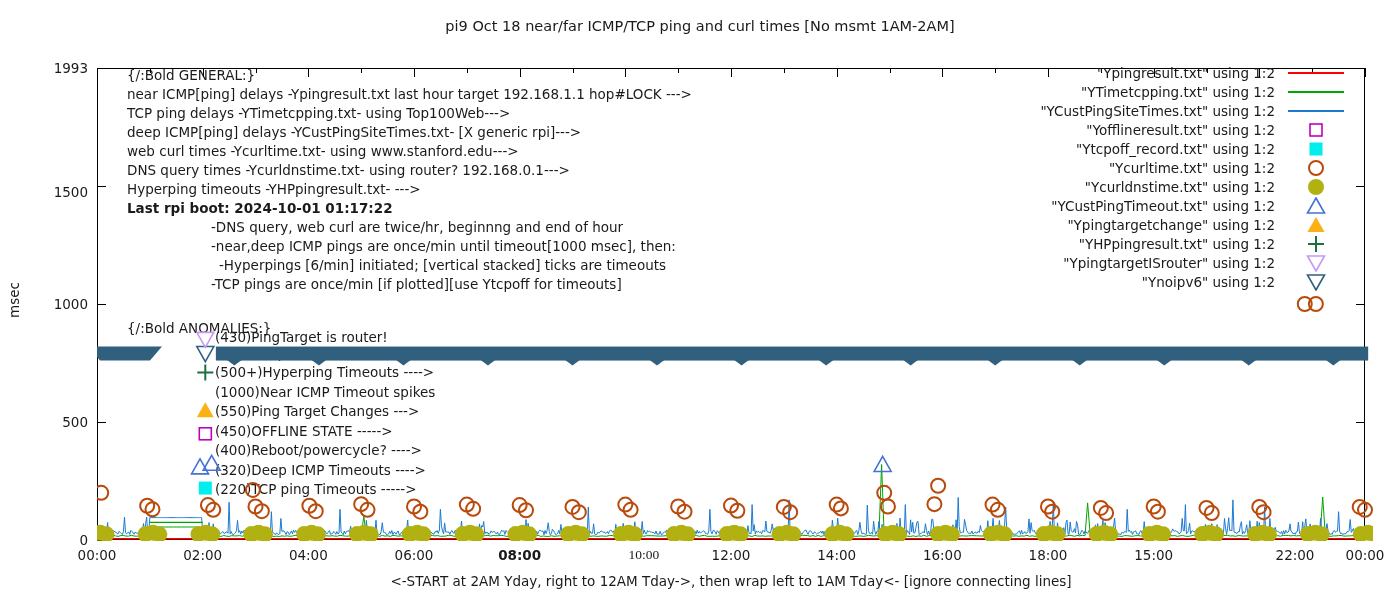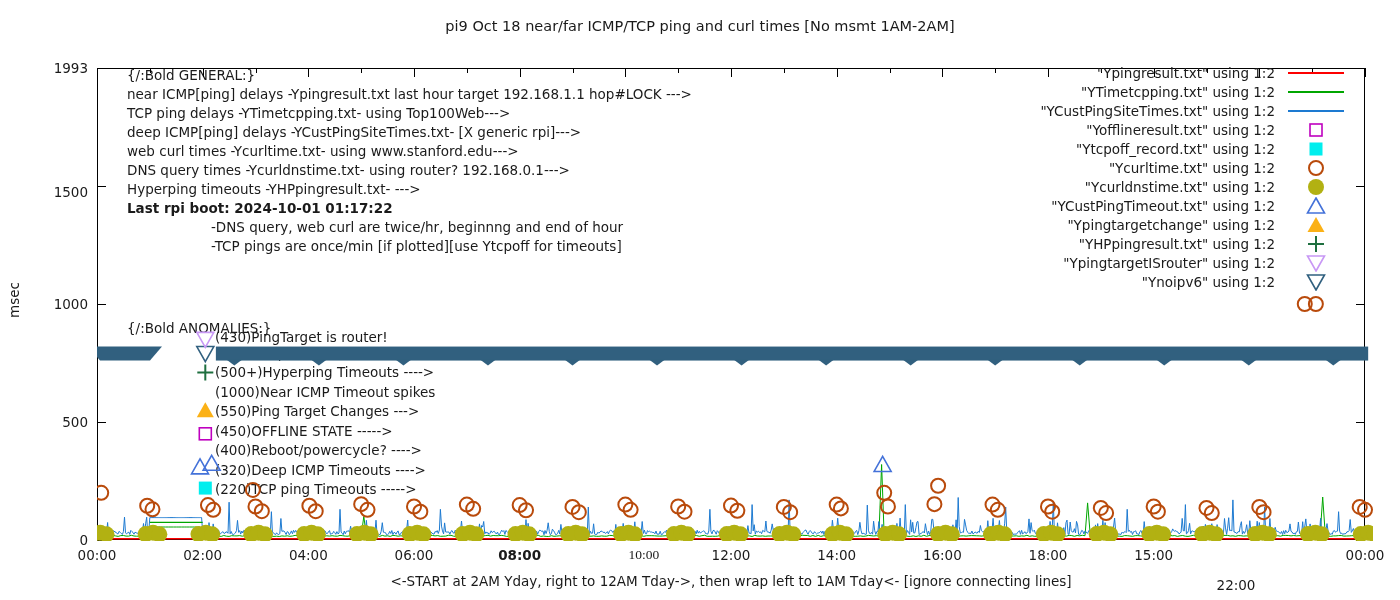--- a/index.html
+++ b/index.html
@@ -31,20 +31,22 @@
 <div class="abs" id="general-block" style="left:127px;top:66px;">
     <div class="tline" style="position: relative; height: 19px; line-height: 19px; padding-left: 0px;">{/:Bold GENERAL:}</div>
     <div class="tline" style="position: relative; height: 19px; line-height: 19px; padding-left: 0px;">near ICMP[ping] delays -Ypingresult.txt last hour target 192.168.1.1 hop#LOCK ---&gt;</div>
     <div class="tline" style="position: relative; height: 19px; line-height: 19px; padding-left: 0px;">TCP ping delays -YTimetcpping.txt- using Top100Web---&gt;</div>
     <div class="tline" style="position: relative; height: 19px; line-height: 19px; padding-left: 0px;">deep ICMP[ping] delays -YCustPingSiteTimes.txt- [X generic rpi]---&gt;</div>
     <div class="tline" style="position: relative; height: 19px; line-height: 19px; padding-left: 0px;">web curl times -Ycurltime.txt- using www.stanford.edu---&gt;</div>
     <div class="tline" style="position: relative; height: 19px; line-height: 19px; padding-left: 0px;">DNS query times -Ycurldnstime.txt- using router? 192.168.0.1---&gt;</div>
     <div class="tline" style="position: relative; height: 19px; line-height: 19px; padding-left: 0px;">Hyperping timeouts -YHPpingresult.txt- ---&gt;</div>
     <div class="tline" style="position: relative; height: 19px; line-height: 19px; padding-left: 0px; font-weight: bold;">Last rpi boot: 2024-10-01 01:17:22</div>
     <div class="tline" style="position: relative; height: 19px; line-height: 19px; padding-left: 84px;">-DNS query, web curl are twice/hr, beginnng and end of hour</div>
+    <div class="tline" style="position: relative; height: 19px; line-height: 19px; padding-left: 84px;">-near,deep ICMP pings are once/min until timeout[1000 msec], then:</div>
+    <div class="tline" style="position: relative; height: 19px; line-height: 19px; padding-left: 92px;">-Hyperpings [6/min] initiated; [vertical stacked] ticks are timeouts</div>
     <div class="tline" style="position: relative; height: 19px; line-height: 19px; padding-left: 84px;">-TCP pings are once/min [if plotted][use Ytcpoff for timeouts]</div>
   </div>
 <div class="abs" id="anomalies-title" style="left:127px;top:304px;font-size:13.5px;white-space:nowrap;margin-top:16px;">{/:Bold ANOMALIES:}</div>
 <div class="abs" id="anomalies-block" style="left:215px;top:0;">
     <div class="tline abs" style="left: 0px; top: 329px;">(430)PingTarget is router!</div>
     <div class="tline abs" style="left: 0px; top: 345px;">(735)No ipv6 fallback</div>
     <div class="tline abs" style="left: 0px; top: 364px;">(500+)Hyperping Timeouts ----&gt;</div>
     <div class="tline abs" style="left: 0px; top: 384px;">(1000)Near ICMP Timeout spikes</div>
     <div class="tline abs" style="left: 0px; top: 403px;">(550)Ping Target Changes ---&gt;</div>
     <div class="tline abs" style="left: 0px; top: 423px;">(450)OFFLINE STATE -----&gt;</div>
@@ -128,21 +130,21 @@
     <div class="xtl" style="left: 172.667px; top: 547px;">02:00</div>
     <div class="xtl" style="left: 278.333px; top: 547px;">04:00</div>
     <div class="xtl" style="left: 384px; top: 547px;">06:00</div>
     <div class="xtl" style="left: 489.667px; top: 547px; font-weight: bold;">08:00</div>
     <div class="xtl" style="left: 614px; top: 547px; font-family: Liberation Serif, serif;">10:00</div>
     <div class="xtl" style="left: 701px; top: 547px;">12:00</div>
     <div class="xtl" style="left: 806.667px; top: 547px;">14:00</div>
     <div class="xtl" style="left: 912.333px; top: 547px;">16:00</div>
     <div class="xtl" style="left: 1018px; top: 547px;">18:00</div>
     <div class="xtl" style="left: 1123.67px; top: 547px;">15:00</div>
-    <div class="xtl" style="left: 1206px; top: 547px; margin-top: 30px;">22:00</div>
+    <div class="xtl" style="left: 1265px; top: 547px;">22:00</div>
     <div class="xtl" style="left: 1335px; top: 547px;">00:00</div>
   </div>
 
 <svg class="abs" id="plot-svg" width="1276" height="473">
     <path d="M0 470.82H1268" stroke="#fd0000" stroke-width="1.4" fill="none"></path>
     <polyline points="0.0,467.5 2.6,467.9 5.3,467.7 7.9,467.8 10.6,467.5 13.2,467.9 15.8,467.4 18.5,467.9 21.1,468.4 23.8,467.6 26.4,467.5 29.1,468.1 31.7,468.1 34.3,467.3 37.0,468.0 39.6,468.2 42.3,468.1 44.9,467.6 47.6,467.5 50.2,468.1 52.8,459.0 55.5,459.0 58.1,459.0 60.8,459.0 63.4,459.0 66.0,459.0 68.7,459.0 71.3,459.0 74.0,459.0 76.6,459.0 79.3,459.0 81.9,459.0 84.5,459.0 87.2,459.0 89.8,459.0 92.5,459.0 95.1,459.0 97.7,459.0 100.4,459.0 103.0,459.0 105.7,468.1 108.3,467.8 111.0,468.2 113.6,468.0 116.2,468.3 118.9,467.9 121.5,468.1 124.2,468.4 126.8,467.5 129.4,468.2 132.1,468.4 134.7,467.7 137.4,467.9 140.0,467.9 142.6,467.6 145.3,468.2 147.9,467.6 150.6,467.9 153.2,467.8 155.9,468.2 158.5,468.2 161.1,467.6 163.8,467.8 166.4,468.1 169.1,467.4 171.7,467.6 174.3,468.2 177.0,468.4 179.6,468.2 182.3,468.5 184.9,467.9 187.6,468.2 190.2,467.8 192.8,468.3 195.5,468.0 198.1,467.4 200.8,467.6 203.4,468.0 206.0,467.5 208.7,468.3 211.3,468.2 214.0,467.8 216.6,467.4 219.3,467.4 221.9,467.8 224.5,467.3 227.2,468.1 229.8,467.8 232.5,468.1 235.1,467.7 237.7,468.1 240.4,468.2 243.0,467.4 245.7,467.7 248.3,468.1 251.0,468.2 253.6,467.3 256.2,468.0 258.9,467.6 261.5,468.3 264.2,468.0 266.8,448.4 269.4,468.1 272.1,467.5 274.7,467.6 277.4,467.7 280.0,467.4 282.7,468.4 285.3,467.4 287.9,468.1 290.6,467.8 293.2,468.4 295.9,467.4 298.5,467.7 301.1,468.2 303.8,467.8 306.4,468.1 309.1,467.7 311.7,467.8 314.4,468.2 317.0,468.1 319.6,467.5 322.3,468.1 324.9,468.4 327.6,467.3 330.2,467.9 332.8,467.4 335.5,467.5 338.1,467.9 340.8,467.6 343.4,468.3 346.1,468.2 348.7,468.1 351.3,467.3 354.0,467.3 356.6,468.2 359.3,468.4 361.9,467.8 364.5,467.9 367.2,467.5 369.8,468.2 372.5,467.9 375.1,467.5 377.8,468.0 380.4,468.2 383.0,468.3 385.7,468.1 388.3,467.6 391.0,467.3 393.6,468.1 396.2,467.5 398.9,467.7 401.5,467.7 404.2,467.4 406.8,467.7 409.5,468.4 412.1,468.3 414.7,467.5 417.4,467.5 420.0,467.4 422.7,467.3 425.3,468.3 427.9,467.6 430.6,468.2 433.2,467.7 435.9,468.2 438.5,467.4 441.2,467.3 443.8,468.4 446.4,468.0 449.1,468.4 451.7,468.5 454.4,467.7 457.0,468.3 459.6,468.1 462.3,467.8 464.9,467.9 467.6,467.5 470.2,467.8 472.9,467.6 475.5,467.6 478.1,467.7 480.8,468.4 483.4,467.8 486.1,468.4 488.7,467.7 491.3,468.1 494.0,468.2 496.6,467.9 499.3,468.3 501.9,468.3 504.6,467.9 507.2,468.2 509.8,468.2 512.5,467.4 515.1,467.5 517.8,468.2 520.4,467.7 523.1,468.4 525.7,468.0 528.3,467.5 531.0,467.6 533.6,468.3 536.3,467.4 538.9,467.9 541.5,467.6 544.2,467.6 546.8,468.3 549.5,467.7 552.1,467.7 554.8,467.7 557.4,467.8 560.0,468.0 562.7,468.1 565.3,468.0 568.0,467.8 570.6,467.6 573.2,468.1 575.9,467.4 578.5,468.0 581.2,467.3 583.8,467.9 586.5,467.5 589.1,467.5 591.7,467.9 594.4,468.2 597.0,467.4 599.7,467.6 602.3,468.3 604.9,467.7 607.6,467.3 610.2,468.3 612.9,468.3 615.5,468.2 618.2,468.3 620.8,468.1 623.4,467.3 626.1,468.0 628.7,468.3 631.4,467.5 634.0,467.8 636.6,467.8 639.3,468.0 641.9,467.5 644.6,468.2 647.2,467.4 649.9,467.9 652.5,467.9 655.1,468.5 657.8,467.4 660.4,468.0 663.1,468.1 665.7,467.9 668.3,468.3 671.0,468.0 673.6,468.0 676.3,468.0 678.9,467.4 681.6,467.7 684.2,468.0 686.8,467.5 689.5,467.9 692.1,468.4 694.8,467.3 697.4,467.8 700.0,467.9 702.7,467.8 705.3,467.3 708.0,467.4 710.6,467.5 713.3,468.3 715.9,467.5 718.5,468.4 721.2,467.4 723.8,468.4 726.5,467.7 729.1,467.9 731.7,467.7 734.4,468.2 737.0,468.0 739.7,467.6 742.3,468.1 745.0,467.3 747.6,467.4 750.2,467.7 752.9,467.8 755.5,468.1 758.2,468.3 760.8,468.2 763.4,467.9 766.1,468.3 768.7,468.1 771.4,467.4 774.0,467.7 776.7,468.0 779.3,467.7 781.9,468.1 784.6,396.5 787.2,468.4 789.9,468.4 792.5,468.4 795.1,468.0 797.8,467.5 800.4,467.5 803.1,468.3 805.7,467.9 808.4,467.7 811.0,468.3 813.6,468.4 816.3,467.8 818.9,468.5 821.6,467.8 824.2,468.3 826.8,467.3 829.5,468.3 832.1,467.6 834.8,467.3 837.4,467.5 840.1,468.0 842.7,468.4 845.3,467.3 848.0,467.7 850.6,467.8 853.3,467.7 855.9,468.0 858.5,467.4 861.2,468.3 863.8,467.9 866.5,467.8 869.1,468.1 871.8,467.8 874.4,467.6 877.0,467.7 879.7,467.8 882.3,467.9 885.0,468.1 887.6,467.4 890.2,468.2 892.9,467.8 895.5,468.0 898.2,467.7 900.8,467.9 903.5,467.4 906.1,467.5 908.7,468.3 911.4,467.8 914.0,468.0 916.7,468.0 919.3,467.8 921.9,468.3 924.6,467.9 927.2,468.1 929.9,467.3 932.5,468.3 935.2,467.8 937.8,468.3 940.4,468.1 943.1,468.1 945.7,468.0 948.4,467.7 951.0,468.1 953.6,468.4 956.3,467.6 958.9,467.6 961.6,467.8 964.2,467.4 966.9,467.8 969.5,468.1 972.1,467.3 974.8,467.6 977.4,468.3 980.1,467.5 982.7,467.8 985.3,467.3 988.0,467.7 990.6,434.9 993.3,467.5 995.9,467.4 998.6,467.5 1001.2,467.5 1003.8,468.3 1006.5,467.8 1009.1,468.1 1011.8,467.6 1014.4,468.0 1017.0,468.3 1019.7,468.1 1022.3,468.2 1025.0,468.4 1027.6,467.6 1030.3,467.7 1032.9,468.0 1035.5,468.3 1038.2,467.7 1040.8,467.6 1043.5,467.9 1046.1,468.2 1048.7,467.4 1051.4,467.7 1054.0,467.3 1056.7,468.0 1059.3,467.8 1062.0,467.5 1064.6,467.4 1067.2,467.3 1069.9,467.7 1072.5,467.3 1075.2,467.8 1077.8,467.6 1080.4,468.4 1083.1,467.8 1085.7,467.5 1088.4,468.2 1091.0,468.4 1093.7,467.9 1096.3,467.3 1098.9,468.0 1101.6,468.3 1104.2,467.8 1106.9,468.4 1109.5,467.5 1112.1,468.4 1114.8,467.4 1117.4,468.1 1120.1,467.9 1122.7,467.7 1125.4,467.5 1128.0,467.4 1130.6,467.4 1133.3,468.0 1135.9,467.8 1138.6,468.3 1141.2,467.6 1143.8,467.7 1146.5,468.1 1149.1,467.9 1151.8,467.9 1154.4,468.4 1157.1,467.3 1159.7,467.8 1162.3,467.6 1165.0,468.2 1167.6,467.4 1170.3,468.0 1172.9,467.4 1175.5,467.9 1178.2,467.9 1180.8,467.7 1183.5,468.2 1186.1,467.4 1188.8,467.4 1191.4,467.5 1194.0,467.9 1196.7,467.5 1199.3,467.9 1202.0,467.7 1204.6,467.5 1207.2,468.0 1209.9,467.5 1212.5,467.9 1215.2,467.9 1217.8,467.7 1220.5,468.1 1223.1,467.5 1225.7,429.0 1228.4,468.2 1231.0,468.2 1233.7,468.3 1236.3,467.9 1238.9,467.9 1241.6,467.6 1244.2,467.5 1246.9,468.1 1249.5,468.0 1252.2,467.9 1254.8,467.7 1257.4,467.6 1260.1,468.4 1262.7,468.3 1265.4,467.3 1268.0,467.9" fill="none" stroke="#00a600" stroke-width="1"></polyline>
     <polyline points="0.0,464.0 1.1,462.8 2.1,466.0 3.2,465.5 4.2,462.7 5.3,465.6 6.3,463.3 7.4,465.9 8.5,463.6 9.5,466.8 10.6,454.5 11.6,466.7 12.7,466.5 13.7,463.1 14.8,466.7 15.8,462.8 16.9,463.0 18.0,464.0 19.0,464.2 20.1,465.7 21.1,465.8 22.2,463.3 23.2,464.4 24.3,465.5 25.4,466.5 26.4,463.6 27.5,449.1 28.5,464.8 29.6,465.9 30.6,465.1 31.7,463.9 32.8,466.4 33.8,462.4 34.9,463.5 35.9,464.4 37.0,466.2 38.0,464.2 39.1,464.8 40.2,465.2 41.2,465.3 42.3,465.4 43.3,462.8 44.4,462.1 45.4,464.8 46.5,455.5 47.6,465.3 48.6,455.8 49.7,449.2 50.7,466.0 51.8,463.5 52.8,449.6 53.9,449.6 54.9,449.6 56.0,449.6 57.1,449.6 58.1,449.6 59.2,449.6 60.2,449.6 61.3,449.6 62.3,449.6 63.4,449.6 64.5,449.6 65.5,449.6 66.6,449.6 67.6,449.6 68.7,449.6 69.7,449.6 70.8,449.6 71.9,449.6 72.9,449.6 74.0,449.6 75.0,449.6 76.1,449.6 77.1,449.6 78.2,449.6 79.3,449.6 80.3,449.6 81.4,449.6 82.4,449.6 83.5,449.6 84.5,449.6 85.6,449.6 86.6,449.6 87.7,449.6 88.8,449.6 89.8,449.6 90.9,449.6 91.9,449.6 93.0,449.6 94.0,449.6 95.1,449.6 96.2,449.6 97.2,449.6 98.3,449.6 99.3,449.6 100.4,449.6 101.4,449.6 102.5,449.6 103.6,449.6 104.6,449.6 105.7,464.9 106.7,463.7 107.8,465.8 108.8,462.6 109.9,463.1 111.0,466.2 112.0,454.6 113.1,463.8 114.1,462.5 115.2,464.0 116.2,455.9 117.3,463.5 118.3,465.5 119.4,466.7 120.5,462.1 121.5,462.1 122.6,466.0 123.6,465.4 124.7,464.8 125.7,463.6 126.8,465.2 127.9,465.3 128.9,463.9 130.0,464.0 131.0,465.3 132.1,434.2 133.1,465.8 134.2,463.5 135.3,466.2 136.3,466.6 137.4,465.8 138.4,465.0 139.5,462.5 140.5,452.4 141.6,464.3 142.7,462.6 143.7,466.1 144.8,463.0 145.8,465.0 146.9,462.2 147.9,462.8 149.0,462.3 150.0,466.0 151.1,463.6 152.2,462.1 153.2,463.8 154.3,462.8 155.3,465.2 156.4,462.7 157.4,465.2 158.5,463.9 159.6,457.6 160.6,457.5 161.7,463.4 162.7,462.7 163.8,459.6 164.8,462.0 165.9,464.7 167.0,463.4 168.0,463.1 169.1,463.7 170.1,464.7 171.2,464.6 172.2,465.2 173.3,466.1 174.4,443.7 175.4,464.2 176.5,464.7 177.5,466.1 178.6,466.5 179.6,464.8 180.7,466.3 181.7,466.5 182.8,465.7 183.9,450.5 184.9,463.3 186.0,463.0 187.0,463.0 188.1,464.6 189.1,466.5 190.2,463.6 191.3,464.2 192.3,466.7 193.4,465.2 194.4,462.9 195.5,465.8 196.5,462.3 197.6,464.4 198.7,462.4 199.7,464.1 200.8,465.3 201.8,463.3 202.9,463.6 203.9,464.2 205.0,462.2 206.1,465.4 207.1,463.7 208.2,465.0 209.2,465.3 210.3,464.9 211.3,464.3 212.4,463.9 213.4,459.5 214.5,462.3 215.6,465.5 216.6,463.2 217.7,463.4 218.7,462.8 219.8,464.2 220.8,466.5 221.9,462.6 223.0,464.8 224.0,463.9 225.1,462.0 226.1,461.0 227.2,462.9 228.2,463.1 229.3,465.5 230.4,465.5 231.4,463.9 232.5,462.6 233.5,466.3 234.6,465.7 235.6,465.5 236.7,463.4 237.7,464.5 238.8,466.3 239.9,463.6 240.9,465.8 242.0,465.2 243.0,441.3 244.1,464.1 245.1,465.2 246.2,466.7 247.3,463.0 248.3,465.8 249.4,463.3 250.4,463.2 251.5,462.7 252.5,464.5 253.6,458.2 254.7,463.6 255.7,463.2 256.8,466.2 257.8,464.0 258.9,465.8 259.9,464.3 261.0,466.6 262.1,464.1 263.1,466.6 264.2,463.4 265.2,465.6 266.3,464.7 267.3,463.8 268.4,465.9 269.4,452.3 270.5,465.8 271.6,464.4 272.6,464.5 273.7,466.1 274.7,462.9 275.8,465.8 276.8,463.2 277.9,464.5 279.0,452.2 280.0,465.1 281.1,465.6 282.1,466.6 283.2,466.5 284.2,463.2 285.3,454.7 286.4,464.2 287.4,464.4 288.5,464.7 289.5,466.7 290.6,466.8 291.6,465.9 292.7,463.4 293.8,465.5 294.8,462.5 295.9,466.6 296.9,464.5 298.0,464.6 299.0,466.2 300.1,464.0 301.1,462.9 302.2,466.8 303.3,466.5 304.3,464.5 305.4,464.2 306.4,462.8 307.5,462.2 308.5,462.2 309.6,462.3 310.7,452.0 311.7,466.6 312.8,462.7 313.8,463.1 314.9,462.8 315.9,462.5 317.0,460.3 318.1,461.4 319.1,465.7 320.2,465.0 321.2,462.2 322.3,463.1 323.3,466.7 324.4,462.7 325.5,464.0 326.5,464.6 327.6,462.8 328.6,465.3 329.7,464.3 330.7,466.0 331.8,466.5 332.8,463.1 333.9,464.0 335.0,465.0 336.0,466.0 337.1,466.0 338.1,463.5 339.2,464.2 340.2,462.6 341.3,465.5 342.4,462.0 343.4,441.3 344.5,458.1 345.5,462.9 346.6,465.9 347.6,454.9 348.7,464.0 349.8,464.1 350.8,464.0 351.9,464.0 352.9,466.2 354.0,463.4 355.0,462.5 356.1,464.8 357.2,465.2 358.2,462.2 359.3,463.5 360.3,462.5 361.4,462.5 362.4,466.1 363.5,462.2 364.5,453.0 365.6,464.0 366.7,465.6 367.7,465.8 368.8,465.4 369.8,465.0 370.9,465.4 371.9,463.8 373.0,464.4 374.1,464.7 375.1,464.1 376.2,463.7 377.2,462.6 378.3,462.8 379.3,463.8 380.4,464.0 381.5,463.9 382.5,455.9 383.6,465.0 384.6,457.5 385.7,459.0 386.7,453.5 387.8,465.8 388.9,463.9 389.9,465.2 391.0,464.6 392.0,466.4 393.1,465.2 394.1,462.8 395.2,464.6 396.2,463.7 397.3,463.3 398.4,464.9 399.4,466.0 400.5,464.1 401.5,466.6 402.6,466.4 403.6,464.3 404.7,462.2 405.8,463.6 406.8,462.6 407.9,466.4 408.9,462.5 410.0,463.5 411.0,464.7 412.1,465.1 413.2,463.8 414.2,462.6 415.3,464.0 416.3,464.4 417.4,464.1 418.4,462.1 419.5,462.6 420.6,461.8 421.6,463.2 422.7,464.7 423.7,462.1 424.8,464.7 425.8,463.3 426.9,464.1 427.9,466.3 429.0,451.6 430.1,466.6 431.1,455.3 432.2,462.7 433.2,462.8 434.3,462.2 435.3,459.2 436.4,466.6 437.5,464.5 438.5,466.7 439.6,463.2 440.6,466.2 441.7,463.6 442.7,462.2 443.8,462.6 444.9,463.5 445.9,462.9 447.0,466.8 448.0,462.5 449.1,465.6 450.1,462.3 451.2,454.8 452.3,463.6 453.3,466.7 454.4,465.7 455.4,461.2 456.5,462.6 457.5,464.2 458.6,466.6 459.6,466.6 460.7,465.2 461.8,462.3 462.8,466.1 463.9,456.4 464.9,464.2 466.0,463.7 467.0,466.5 468.1,463.6 469.2,464.8 470.2,465.7 471.3,466.3 472.3,465.9 473.4,463.9 474.4,464.2 475.5,464.9 476.6,464.8 477.6,466.4 478.7,463.7 479.7,462.7 480.8,464.5 481.8,466.1 482.9,463.7 484.0,465.9 485.0,462.5 486.1,462.4 487.1,466.4 488.2,462.7 489.2,464.5 490.3,465.2 491.3,439.0 492.4,466.5 493.5,463.3 494.5,465.4 495.6,465.1 496.6,455.8 497.7,466.1 498.7,466.6 499.8,466.4 500.9,464.2 501.9,465.2 503.0,464.0 504.0,463.1 505.1,463.3 506.1,464.5 507.2,464.0 508.3,465.4 509.3,464.9 510.4,463.6 511.4,465.9 512.5,463.1 513.5,462.1 514.6,462.5 515.7,464.4 516.7,462.8 517.8,466.5 518.8,456.4 519.9,466.0 520.9,466.0 522.0,462.2 523.0,463.4 524.1,463.0 525.2,462.9 526.2,455.4 527.3,463.3 528.3,464.5 529.4,463.9 530.4,465.5 531.5,463.0 532.6,463.9 533.6,462.5 534.7,462.3 535.7,466.4 536.8,463.4 537.8,453.8 538.9,465.0 540.0,462.7 541.0,465.1 542.1,466.6 543.1,462.2 544.2,464.1 545.2,453.5 546.3,465.5 547.4,462.1 548.4,465.6 549.5,465.8 550.5,462.6 551.6,463.8 552.6,463.2 553.7,464.1 554.7,464.0 555.8,464.5 556.9,464.5 557.9,465.8 559.0,463.0 560.0,466.2 561.1,466.0 562.1,466.3 563.2,463.2 564.3,466.7 565.3,466.5 566.4,464.6 567.4,463.9 568.5,464.3 569.5,462.2 570.6,466.8 571.7,463.1 572.7,466.4 573.8,465.7 574.8,460.6 575.9,463.9 576.9,463.3 578.0,464.5 579.1,462.5 580.1,462.8 581.2,458.7 582.2,463.9 583.3,462.2 584.3,463.4 585.4,465.7 586.4,466.5 587.5,464.4 588.6,462.1 589.6,463.3 590.7,462.1 591.7,462.8 592.8,462.5 593.8,459.0 594.9,465.9 596.0,465.8 597.0,465.8 598.1,463.3 599.1,465.9 600.2,462.2 601.2,465.2 602.3,463.3 603.4,465.2 604.4,464.1 605.5,463.5 606.5,462.9 607.6,463.4 608.6,465.6 609.7,465.7 610.8,466.1 611.8,462.9 612.9,441.3 613.9,463.4 615.0,465.9 616.0,462.6 617.1,462.3 618.1,463.9 619.2,466.2 620.3,462.7 621.3,463.7 622.4,465.7 623.4,462.6 624.5,464.5 625.5,464.4 626.6,465.6 627.7,464.6 628.7,462.2 629.8,466.5 630.8,464.4 631.9,458.5 632.9,462.2 634.0,465.7 635.1,464.5 636.1,465.2 637.2,457.7 638.2,463.0 639.3,465.5 640.3,464.8 641.4,462.7 642.5,464.8 643.5,465.8 644.6,465.9 645.6,462.9 646.7,463.9 647.7,463.7 648.8,465.6 649.8,465.7 650.9,457.6 652.0,465.2 653.0,465.1 654.1,465.7 655.1,436.6 656.2,462.9 657.2,456.7 658.3,466.2 659.4,462.9 660.4,464.2 661.5,463.2 662.5,464.5 663.6,463.9 664.6,465.7 665.7,462.4 666.8,463.2 667.8,463.8 668.9,453.0 669.9,463.4 671.0,464.2 672.0,464.0 673.1,465.3 674.2,462.1 675.2,455.9 676.3,462.5 677.3,460.3 678.4,465.5 679.4,462.8 680.5,466.5 681.5,465.2 682.6,465.2 683.7,463.1 684.7,462.8 685.8,459.0 686.8,465.8 687.9,464.2 688.9,462.4 690.0,463.3 691.1,465.8 692.1,431.9 693.2,466.4 694.2,464.5 695.3,466.3 696.3,462.3 697.4,464.6 698.5,466.4 699.5,461.8 700.6,463.7 701.6,463.4 702.7,465.0 703.7,464.9 704.8,466.3 705.9,464.7 706.9,463.5 708.0,462.2 709.0,462.1 710.1,464.8 711.1,466.3 712.2,463.6 713.2,462.5 714.3,463.9 715.4,465.5 716.4,465.8 717.5,463.7 718.5,465.0 719.6,466.0 720.6,465.1 721.7,464.9 722.8,464.4 723.8,463.2 724.9,465.3 725.9,463.0 727.0,466.7 728.0,463.3 729.1,464.6 730.2,463.4 731.2,466.0 732.3,464.8 733.3,462.2 734.4,464.2 735.4,452.2 736.5,462.3 737.6,462.3 738.6,466.0 739.7,461.9 740.7,450.2 741.8,462.3 742.8,465.4 743.9,464.7 744.9,465.5 746.0,466.3 747.1,466.2 748.1,466.5 749.2,462.4 750.2,464.3 751.3,462.4 752.3,463.3 753.4,460.5 754.5,466.3 755.5,463.1 756.6,464.4 757.6,465.4 758.7,463.3 759.7,462.4 760.8,466.6 761.9,462.7 762.9,454.3 764.0,462.3 765.0,465.9 766.1,465.3 767.1,465.5 768.2,466.4 769.3,466.2 770.3,437.1 771.4,462.2 772.4,465.3 773.5,465.8 774.5,464.3 775.6,466.2 776.6,453.2 777.7,462.5 778.8,466.4 779.8,463.5 780.9,463.3 781.9,453.5 783.0,465.3 784.0,463.5 785.1,456.4 786.2,464.0 787.2,458.9 788.3,464.5 789.3,466.4 790.4,464.0 791.4,464.0 792.5,462.4 793.6,466.8 794.6,466.3 795.7,462.8 796.7,466.8 797.8,462.8 798.8,466.5 799.9,455.4 801.0,465.0 802.0,465.9 803.1,450.1 804.1,465.2 805.2,463.2 806.2,464.4 807.3,466.0 808.3,436.6 809.4,465.7 810.5,462.6 811.5,464.2 812.6,466.4 813.6,451.8 814.7,463.9 815.7,454.3 816.8,465.1 817.9,464.8 818.9,459.7 820.0,453.9 821.0,453.5 822.1,466.6 823.1,465.7 824.2,465.6 825.3,464.2 826.3,463.6 827.4,465.0 828.4,455.7 829.5,462.3 830.5,466.6 831.6,463.0 832.7,466.5 833.7,463.7 834.8,451.3 835.8,451.4 836.9,462.1 837.9,463.4 839.0,460.8 840.0,463.0 841.1,463.6 842.2,463.7 843.2,462.6 844.3,463.0 845.3,465.7 846.4,461.3 847.4,463.8 848.5,465.5 849.6,465.3 850.6,466.5 851.7,462.5 852.7,465.9 853.8,466.1 854.8,463.3 855.9,456.8 857.0,463.7 858.0,466.1 859.1,451.8 860.1,466.6 861.2,429.5 862.2,458.5 863.3,464.9 864.4,464.6 865.4,464.0 866.5,464.3 867.5,451.4 868.6,456.9 869.6,462.3 870.7,464.2 871.7,465.5 872.8,465.2 873.9,465.5 874.9,463.0 876.0,465.9 877.0,465.3 878.1,463.9 879.1,464.8 880.2,465.1 881.3,463.3 882.3,464.5 883.4,457.5 884.4,462.6 885.5,463.7 886.5,463.7 887.6,464.6 888.7,465.5 889.7,466.3 890.8,452.7 891.8,463.6 892.9,458.8 893.9,465.3 895.0,462.1 896.1,450.3 897.1,463.4 898.2,466.7 899.2,463.6 900.3,465.8 901.3,462.8 902.4,452.5 903.4,463.3 904.5,462.4 905.6,462.7 906.6,463.6 907.7,455.2 908.7,439.0 909.8,464.2 910.8,464.9 911.9,463.3 913.0,463.6 914.0,464.3 915.1,464.2 916.1,466.4 917.2,466.2 918.2,466.0 919.3,466.3 920.4,464.9 921.4,463.5 922.5,462.8 923.5,466.3 924.6,462.3 925.6,465.9 926.7,465.2 927.8,463.7 928.8,465.5 929.9,465.0 930.9,463.5 932.0,450.9 933.0,465.3 934.1,454.6 935.1,462.5 936.2,463.4 937.3,462.2 938.3,465.1 939.4,466.2 940.4,463.9 941.5,465.4 942.5,464.1 943.6,465.8 944.7,465.2 945.7,462.5 946.8,465.9 947.8,465.8 948.9,465.4 949.9,466.0 951.0,462.9 952.1,463.8 953.1,453.4 954.2,463.9 955.2,462.1 956.3,434.2 957.3,462.2 958.4,465.5 959.5,466.4 960.5,454.8 961.6,464.7 962.6,462.9 963.7,465.9 964.7,462.7 965.8,464.2 966.8,459.6 967.9,466.4 969.0,454.5 970.0,452.1 971.1,466.2 972.1,466.2 973.2,454.0 974.2,462.4 975.3,464.1 976.4,463.9 977.4,460.7 978.5,464.9 979.5,453.4 980.6,456.9 981.6,466.3 982.7,466.8 983.8,464.6 984.8,462.3 985.9,463.2 986.9,465.9 988.0,463.0 989.0,463.6 990.1,465.3 991.2,464.5 992.2,462.2 993.3,464.3 994.3,466.4 995.4,466.1 996.4,464.3 997.5,465.0 998.5,456.9 999.6,465.4 1000.7,455.6 1001.7,464.6 1002.8,466.2 1003.8,464.3 1004.9,462.1 1005.9,452.3 1007.0,466.5 1008.1,454.6 1009.1,464.2 1010.2,462.6 1011.2,464.0 1012.3,464.4 1013.3,463.9 1014.4,464.6 1015.5,466.4 1016.5,459.0 1017.6,450.0 1018.6,462.9 1019.7,465.6 1020.7,465.0 1021.8,466.6 1022.9,465.9 1023.9,466.6 1025.0,464.2 1026.0,465.2 1027.1,464.3 1028.1,463.5 1029.2,464.6 1030.2,441.3 1031.3,463.4 1032.4,462.2 1033.4,464.2 1034.5,463.4 1035.5,466.5 1036.6,463.7 1037.6,463.5 1038.7,462.8 1039.8,465.9 1040.8,465.9 1041.9,466.6 1042.9,463.6 1044.0,462.5 1045.0,465.5 1046.1,466.5 1047.2,453.6 1048.2,463.9 1049.3,463.1 1050.3,461.7 1051.4,463.4 1052.4,466.1 1053.5,466.6 1054.6,465.0 1055.6,458.4 1056.7,464.8 1057.7,465.7 1058.8,462.6 1059.8,466.6 1060.9,466.2 1061.9,466.5 1063.0,464.0 1064.1,463.0 1065.1,465.3 1066.2,466.6 1067.2,466.7 1068.3,463.1 1069.3,462.4 1070.4,466.0 1071.5,462.0 1072.5,465.1 1073.6,465.0 1074.6,463.8 1075.7,460.9 1076.7,462.7 1077.8,463.3 1078.9,462.6 1079.9,463.8 1081.0,464.1 1082.0,465.9 1083.1,465.1 1084.1,464.0 1085.2,450.4 1086.3,462.7 1087.3,462.9 1088.4,436.6 1089.4,465.9 1090.5,464.9 1091.5,462.6 1092.6,455.3 1093.6,465.9 1094.7,463.1 1095.8,462.9 1096.8,463.9 1097.9,463.5 1098.9,462.8 1100.0,463.5 1101.0,465.8 1102.1,463.6 1103.2,466.3 1104.2,463.5 1105.3,465.0 1106.3,458.0 1107.4,462.1 1108.4,456.4 1109.5,462.5 1110.6,465.2 1111.6,466.6 1112.7,463.5 1113.7,462.2 1114.8,455.7 1115.8,463.0 1116.9,466.3 1118.0,465.1 1119.0,465.6 1120.1,456.6 1121.1,464.0 1122.2,466.7 1123.2,463.4 1124.3,463.5 1125.3,465.6 1126.4,466.0 1127.5,450.5 1128.5,459.9 1129.6,466.4 1130.6,460.2 1131.7,449.7 1132.7,462.6 1133.8,462.3 1134.9,462.8 1135.9,431.9 1137.0,464.0 1138.0,464.1 1139.1,465.1 1140.1,465.3 1141.2,463.6 1142.3,463.9 1143.3,457.7 1144.4,453.7 1145.4,466.1 1146.5,463.5 1147.5,465.4 1148.6,462.7 1149.7,456.7 1150.7,465.6 1151.8,464.4 1152.8,452.7 1153.9,462.8 1154.9,460.5 1156.0,465.2 1157.0,466.0 1158.1,466.4 1159.2,464.2 1160.2,453.2 1161.3,464.3 1162.3,454.5 1163.4,463.7 1164.4,464.8 1165.5,464.8 1166.6,466.0 1167.6,439.0 1168.7,465.4 1169.7,465.0 1170.8,466.0 1171.8,465.5 1172.9,450.5 1174.0,465.9 1175.0,465.6 1176.1,464.0 1177.1,462.9 1178.2,459.3 1179.2,463.0 1180.3,463.4 1181.4,463.5 1182.4,464.9 1183.5,465.4 1184.5,463.5 1185.6,466.5 1186.6,462.7 1187.7,465.8 1188.7,462.3 1189.8,464.6 1190.9,464.2 1191.9,463.0 1193.0,455.9 1194.0,463.3 1195.1,464.0 1196.1,465.7 1197.2,465.1 1198.3,466.3 1199.3,463.8 1200.4,463.4 1201.4,454.0 1202.5,465.1 1203.5,466.4 1204.6,465.7 1205.7,453.7 1206.7,465.3 1207.8,457.9 1208.8,450.9 1209.9,463.5 1210.9,465.7 1212.0,466.2 1213.1,455.9 1214.1,465.6 1215.2,464.7 1216.2,466.0 1217.3,463.4 1218.3,462.1 1219.4,466.2 1220.4,464.3 1221.5,459.5 1222.6,462.9 1223.6,450.3 1224.7,464.0 1225.7,465.0 1226.8,465.4 1227.8,463.8 1228.9,462.1 1230.0,455.6 1231.0,462.6 1232.1,465.1 1233.1,466.5 1234.2,465.5 1235.2,466.4 1236.3,463.2 1237.4,462.5 1238.4,464.2 1239.5,463.4 1240.5,463.1 1241.6,443.7 1242.6,463.1 1243.7,465.7 1244.8,465.1 1245.8,466.6 1246.9,465.6 1247.9,465.9 1249.0,465.4 1250.0,463.7 1251.1,463.8 1252.1,462.7 1253.2,451.5 1254.3,464.4 1255.3,462.9 1256.4,460.5 1257.4,463.6 1258.5,464.1 1259.5,464.6 1260.6,462.7 1261.7,464.9 1262.7,465.5 1263.8,459.0 1264.8,462.9 1265.9,463.6 1266.9,466.4 1268.0,458.3" fill="none" stroke="#1d7ad1" stroke-width="1"></polyline>
     <path d="M52.83333333333333 454.3L105.66666666666666 454.3" stroke="#00a600" stroke-width="1.2" fill="none"></path>
     <path d="M108.30833333333332 293.56L116.80833333333332 278.56L99.80833333333332 278.56Z" fill="none" stroke="#31607f" stroke-width="1.6"></path>
     <path d="M-8.981666666666667 278.56L64.985 278.56L52.985 292.56L3.0183333333333326 292.56Z" fill="#31607f"></path>

